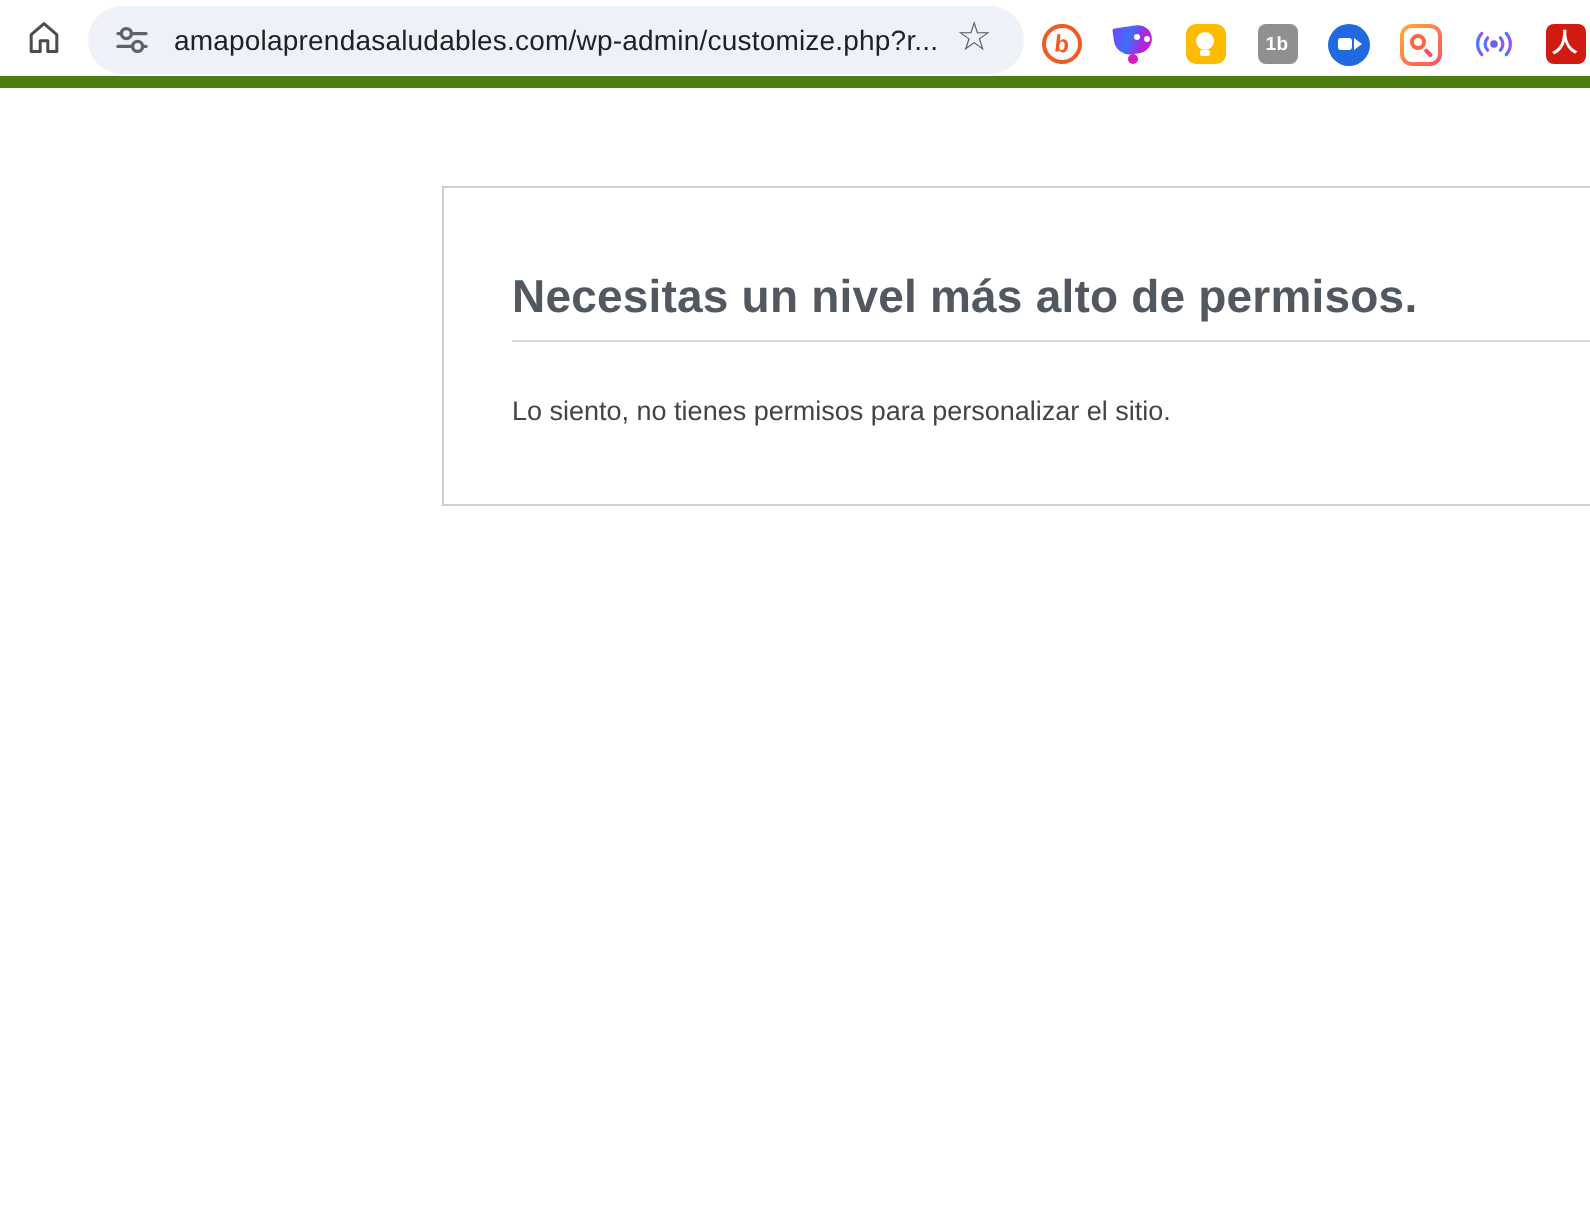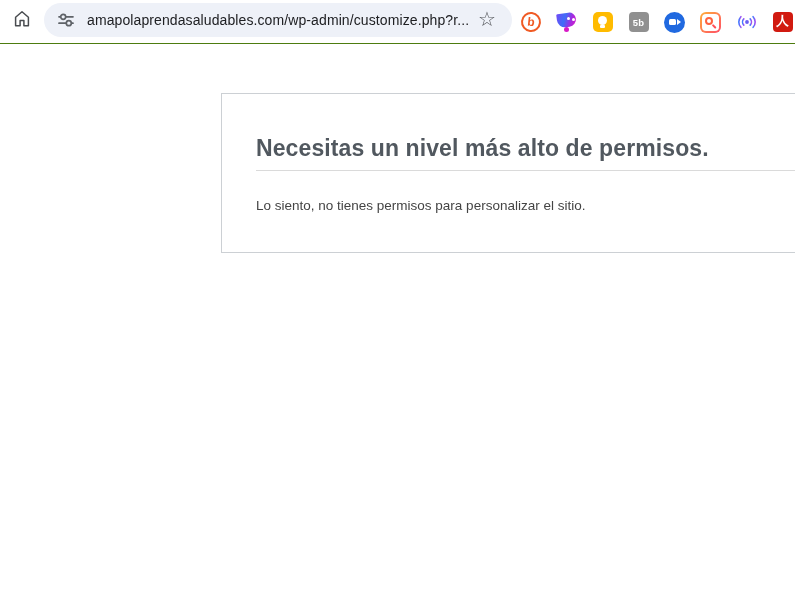--- a/index.html
+++ b/index.html
@@ -8,21 +8,21 @@
     background: #ffffff;
     overflow: hidden;
     font-family: "Liberation Sans", sans-serif;
     position: relative;
   }
   
   .toolbar {
     position: absolute; left: 0; top: 0;
     width: 795px; height: 44px;
     background: #ffffff;
-    border-bottom: 1px solid #4d7c0f;
+    border-bottom: 6px solid #4d7c0f;
   }
   .home-btn {
     position: absolute; left: 10px; top: 9px;
     width: 24px; height: 24px;
     display: flex; align-items: center; justify-content: center;
     border-radius: 50%; cursor: pointer;
   }
   .addr-pill {
     position: absolute; left: 44px; top: 3px;
     width: 468px; height: 34px;
@@ -173,21 +173,21 @@
     </div>
 
     <div class="ext">
       <span class="ic-keep">
         <span class="keep-bulb"></span>
         <span class="keep-base"></span>
       </span>
     </div>
 
     <div class="ext">
-      <span class="ic-tb">5b</span>
+      <span class="ic-tb">1b</span>
     </div>
 
     <div class="ext">
       <span class="ic-bluecam">
         <span class="cam-body"></span>
         <span class="cam-tri"></span>
       </span>
     </div>
 
     <div class="ext">

